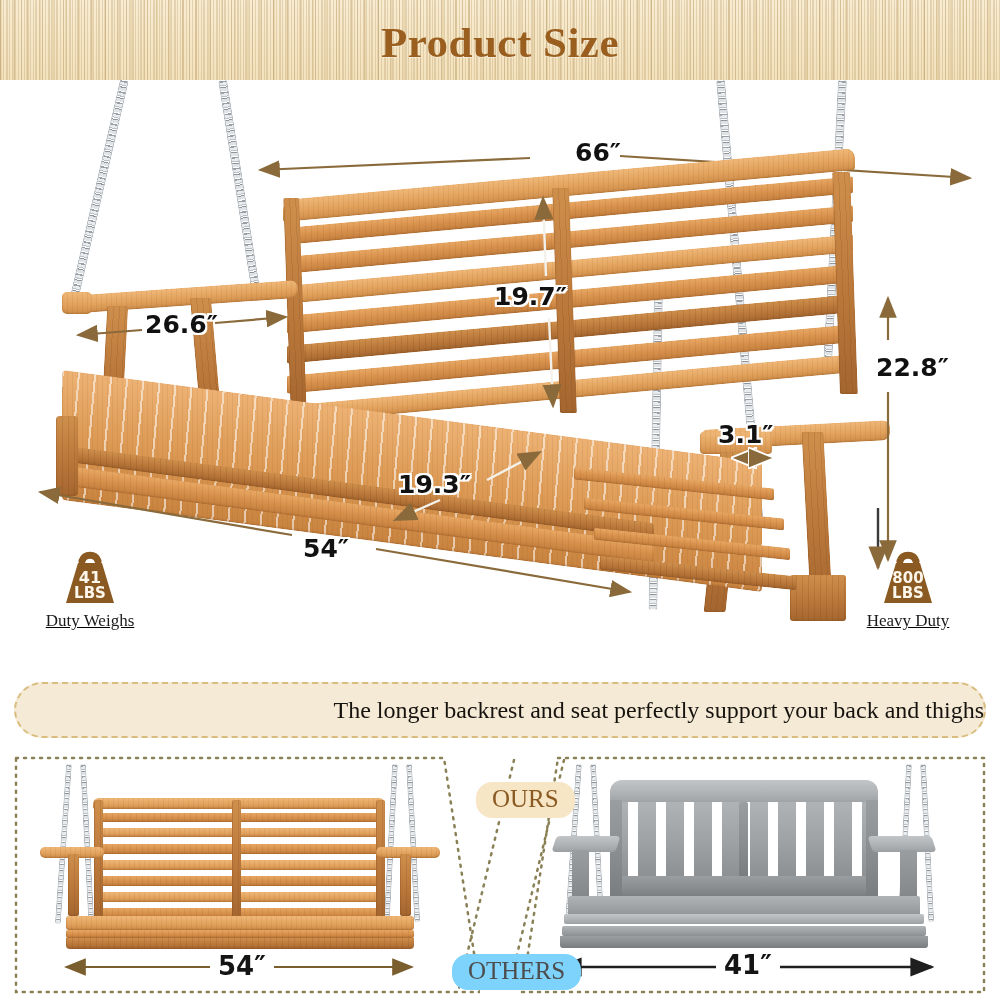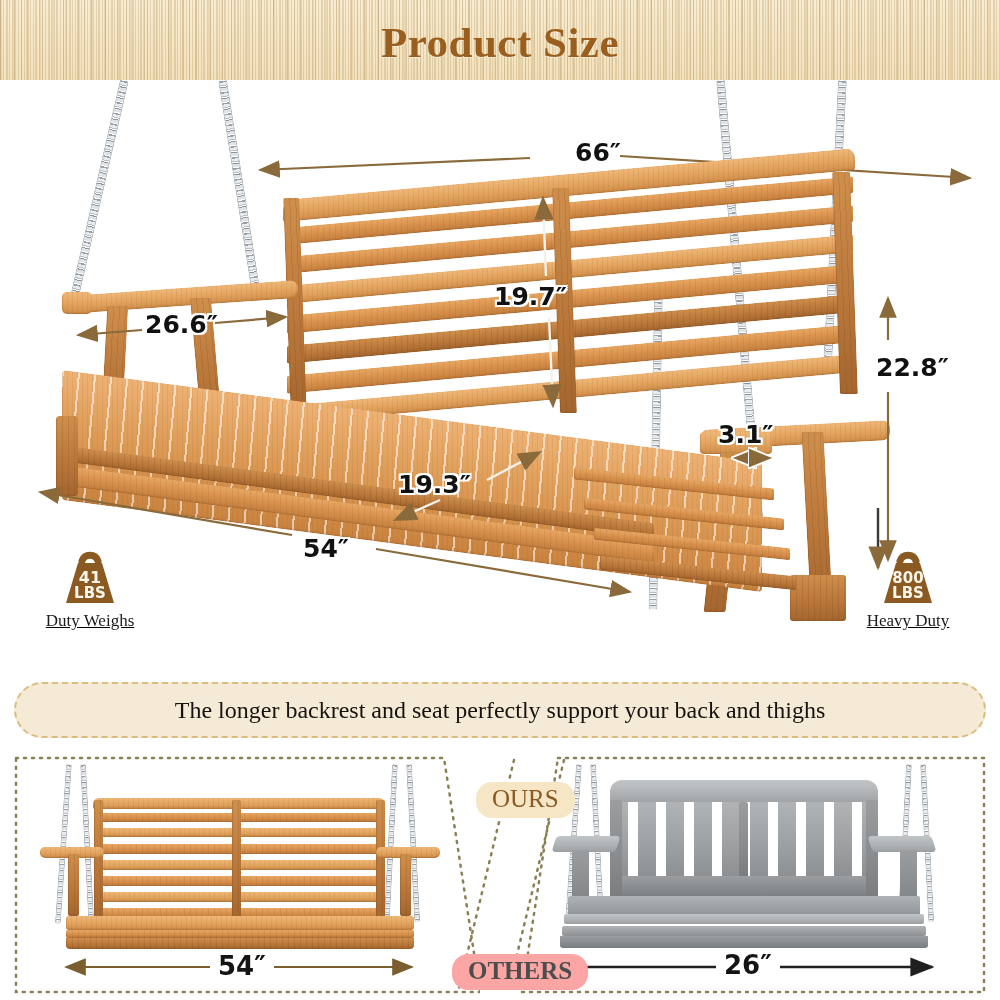--- a/index.html
+++ b/index.html
@@ -103,21 +103,21 @@
     font-size:17px; color:#1b1b1b; font-weight:400;
   }
 
   
   .caption {
     position:absolute; left:14px; top:682px;
     width:972px; height:56px;
     background:#f5ead6;
     border:2px dashed #d9bd7e;
     border-radius:28px;
-    display:flex; align-items:center; justify-content:center;
+    display:flex; align-items:center; justify-content:flex-end;
   }
   .caption-text {
     font-family:"Liberation Serif", serif;
     font-size:24px; color:#16130f; font-weight:400;
     white-space:nowrap;
   }
 
   
   .compare { position:absolute; left:0; top:756px; width:1000px; height:244px; }
 
@@ -128,21 +128,21 @@
   .panel-border { position:absolute; inset:0; }
 
   .badge-tag {
     position:absolute;
     font-family:"Liberation Serif", serif;
     font-size:25px; font-weight:400;
     padding:3px 16px 5px 16px; border-radius:16px;
     white-space:nowrap;
   }
   .tag-ours   { background:#f6e6c6; color:#8a5a22; }
-  .tag-others { background:#fca5a5; color:#4d4d4d;font-weight:bold; }
+  .tag-others { background:#7dd3fc; color:#4d4d4d; }
 
   .measure-label {
     position:absolute;
     font-family:"DejaVu Sans", sans-serif;
     font-weight:700; font-size:26px; color:#141414;
     background:#fff; padding:0 8px;
     white-space:nowrap;
   }
 
   
@@ -407,21 +407,21 @@
         <defs>
           <marker id="m2" markerWidth="10" markerHeight="8" refX="9" refY="4" orient="auto">
             <path d="M0,0 L10,4 L0,8 z" fill="#1f1f1f"></path>
           </marker>
           <marker id="m2L" markerWidth="10" markerHeight="8" refX="1" refY="4" orient="auto">
             <path d="M10,0 L0,4 L10,8 z" fill="#1f1f1f"></path>
           </marker>
         </defs>
         <line x1="40" y1="211" x2="412" y2="211" stroke="#1f1f1f" stroke-width="2.4" marker-start="url(#m2L)" marker-end="url(#m2)"></line>
       </svg>
-      <div class="measure-label" style="left:196px; top:194px;">26″</div>
+      <div class="measure-label" style="left:196px; top:194px;">41″</div>
     </div>
 
     <svg style="position:absolute; left:452px; top:0px; width:120px; height:244px; overflow:visible;">
       <line x1="62" y1="4" x2="6" y2="236" stroke="#8a8055" stroke-width="2.5" stroke-dasharray="2 6" stroke-linecap="round"></line>
       <line x1="112" y1="4" x2="56" y2="236" stroke="#8a8055" stroke-width="2.5" stroke-dasharray="2 6" stroke-linecap="round"></line>
     </svg>
 
     <div class="badge-tag tag-ours" style="left:476px; top:6px;margin-top:20px;">OURS</div>
     <div class="badge-tag tag-others" style="left:452px; top:198px;">OTHERS</div>
 

